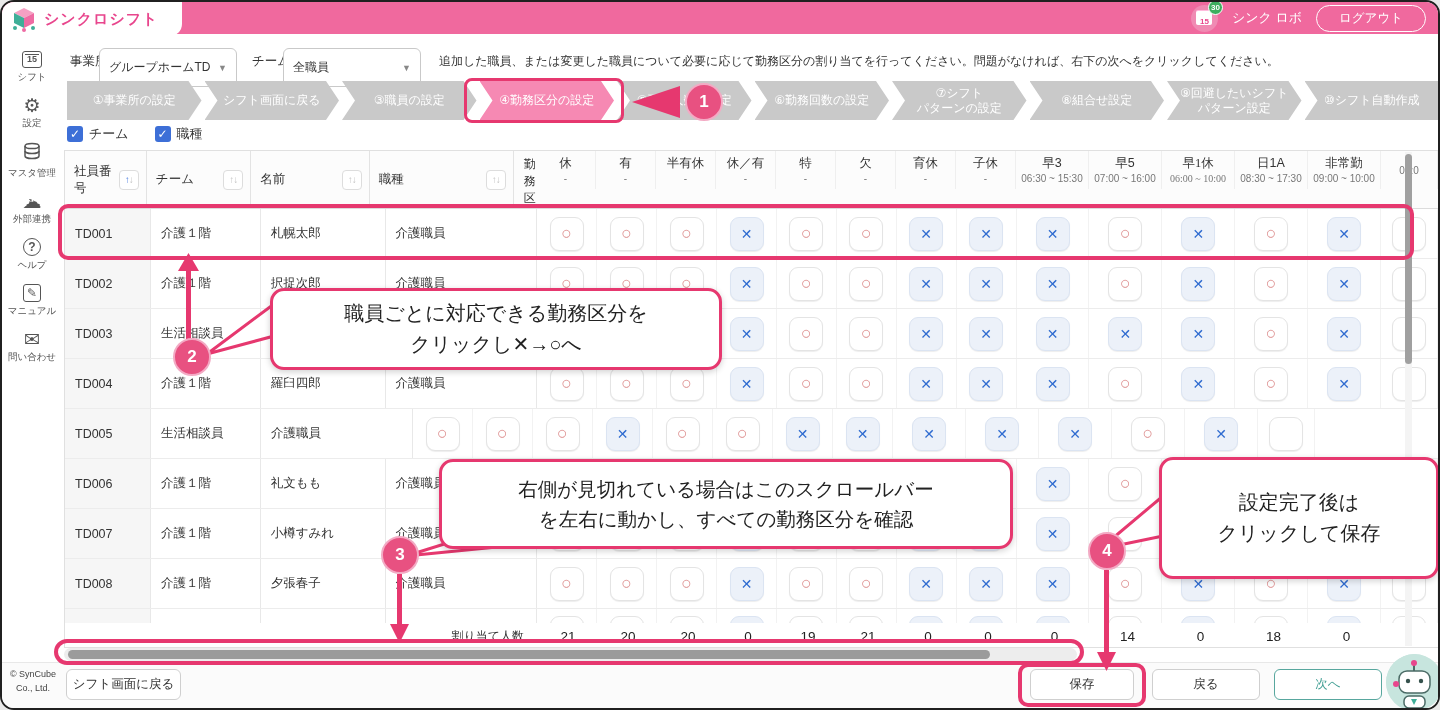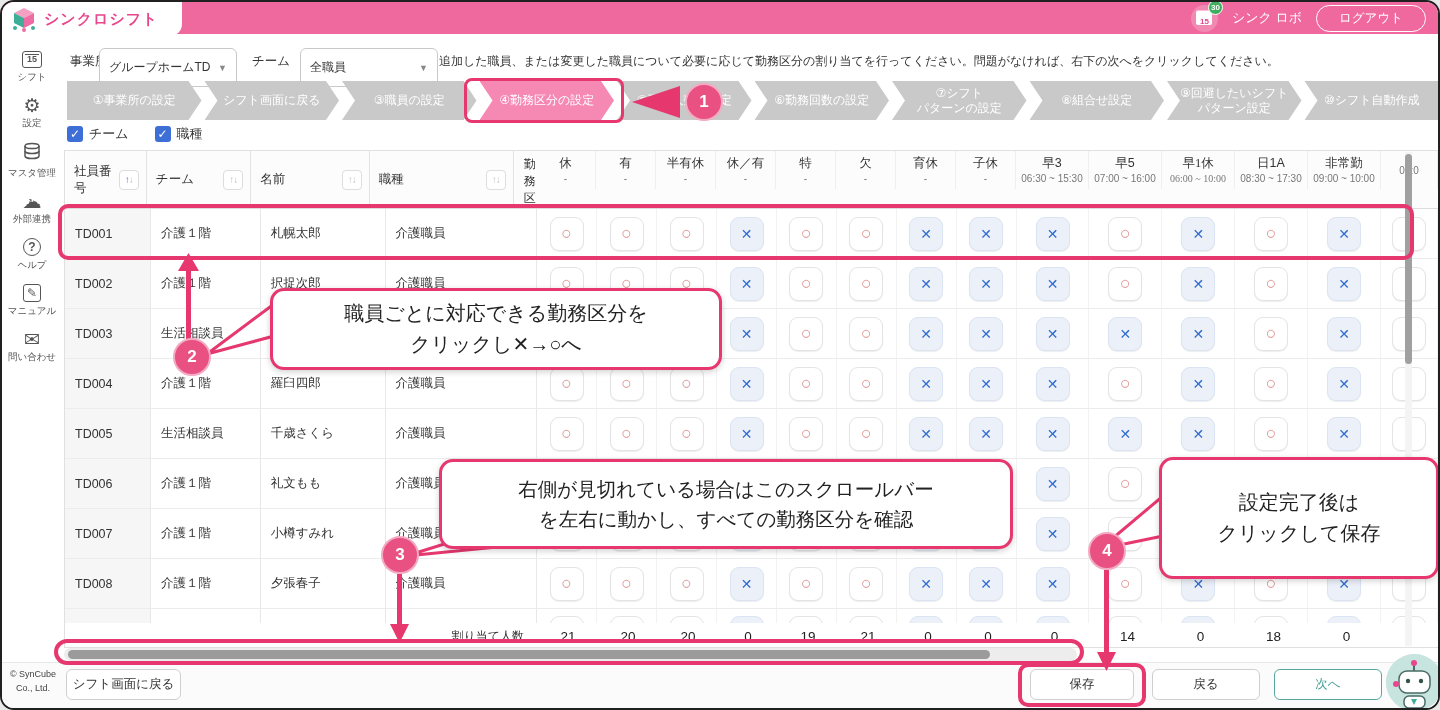--- a/index.html
+++ b/index.html
@@ -132,21 +132,21 @@
           </span></span><div class="sb-label">マニュアル</div></div>
       <div class="sb-item"><span><span class="ic">✉</span></span><div class="sb-label">問い合わせ</div></div>
     </div>
 
   <span class="filter-label" style="left:68px">事業所</span>
   <div class="select" style="left:97px;width:138px">
     <span>グループホームTD</span>
     <span class="car">▼</span>
   </div>
   <span class="filter-label" style="left:250px">チーム</span>
-  <div class="select" style="left:298px;width:138px">
+  <div class="select" style="left:281px;width:138px">
     <span>全職員</span>
     <span class="car">▼</span>
   </div>
   <div class="instruction">追加した職員、または変更した職員について必要に応じて勤務区分の割り当てを行ってください。問題がなければ、右下の次へをクリックしてください。</div>
 
   <div class="steps" id="steps">
       <div class="step first">
         <div>①事業所の設定</div>
       </div>
       <div class="step">
@@ -471,21 +471,20 @@
         <div class="td-shift" style="width: 73px;">
           <div class="cellbtn x">✕</div>
         </div>
         <div class="td-shift" style="width: 57px;">
           <div class="cellbtn u"></div>
         </div>
       </div>
       <div class="trow">
         <div class="td-fix idc" style="width: 86px;">TD005</div>
         <div class="td-fix" style="width: 110px;">生活相談員</div>
-        <div class="td-fix" style="width: 125px;">千歳さくら</div>
         <div class="td-fix" style="width: 152px;">介護職員</div>
         <div class="td-shift" style="width: 60px;">
           <div class="cellbtn o">○</div>
         </div>
         <div class="td-shift" style="width: 60px;">
           <div class="cellbtn o">○</div>
         </div>
         <div class="td-shift" style="width: 60px;">
           <div class="cellbtn o">○</div>
         </div>

